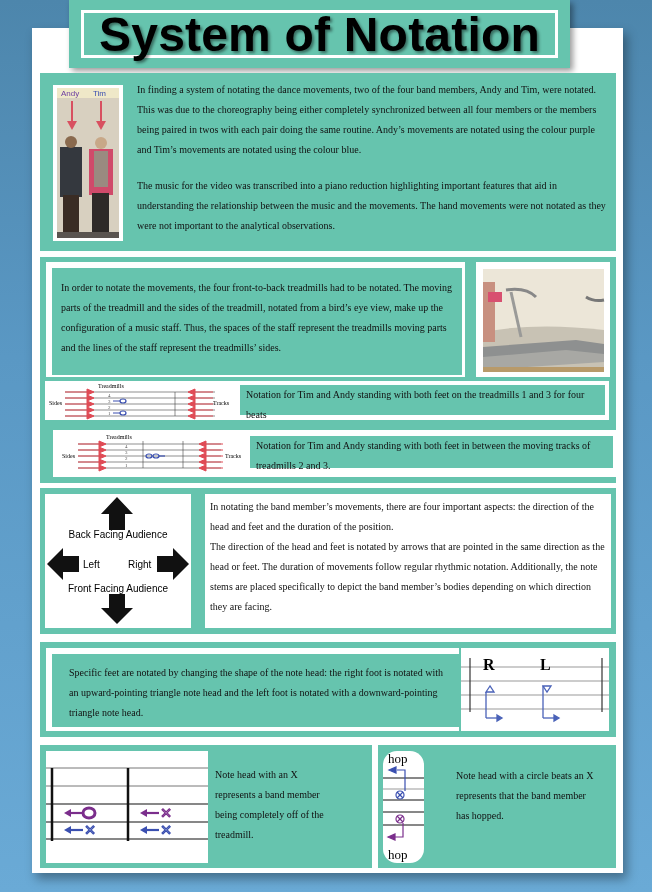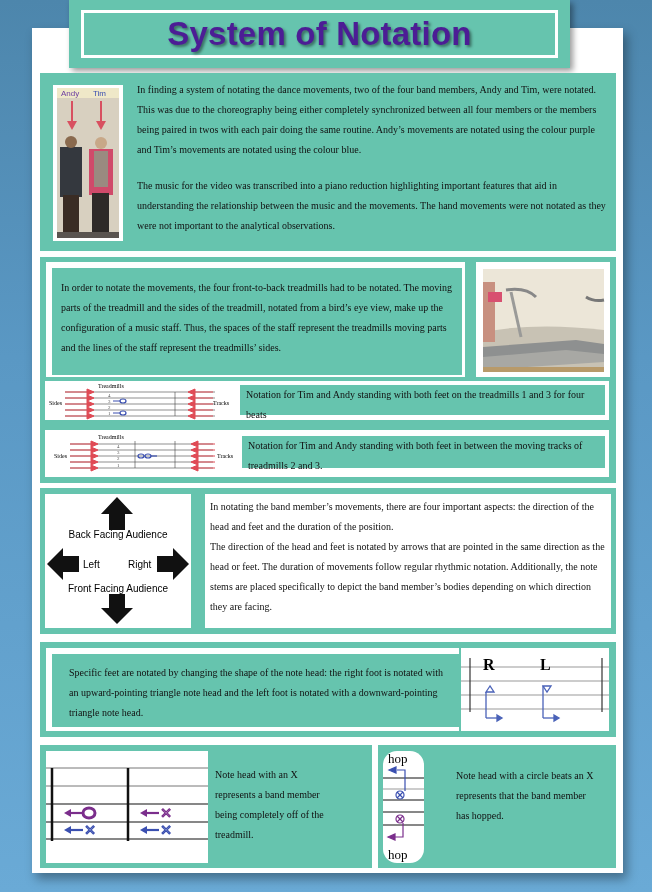--- a/index.html
+++ b/index.html
@@ -5,22 +5,22 @@
   html,body{margin:0;padding:0;}
   body{width:652px;height:892px;position:relative;overflow:hidden;
     background:linear-gradient(180deg,#4d86ac 0%,#5a98c4 40%,#6aaad6 100%);
     font-family:"Liberation Serif",serif;color:#111;}
   .sheet{position:absolute;left:32px;top:28px;width:591px;height:845px;background:#fff;
     box-shadow:4px 6px 10px rgba(0,0,0,.35);}
   .title-box{position:absolute;left:69px;top:0;width:501px;height:68px;background:#66c4ae;
     box-shadow:3px 3px 6px rgba(0,0,0,.4);}
   .title-inner{position:absolute;left:12px;top:10px;right:12px;bottom:10px;border:3px solid #fff;
     display:flex;align-items:center;justify-content:center;}
-  .title-inner h1{margin:0;font-family:"Liberation Sans",sans-serif;font-weight:bold;font-size:33px;
-    color:#4c1d95;text-shadow:2px 2px 3px rgba(0,0,0,.45);letter-spacing:0.2px;}
+  .title-inner h1{margin:0;font-family:"Liberation Sans",sans-serif;font-weight:bold;font-size:48px;
+    color:#000000;text-shadow:2px 2px 3px rgba(0,0,0,.45);letter-spacing:0.2px;}
   .teal{background:#66c4ae;}
   .sec{position:absolute;}
   .txt{font-size:10px;line-height:20px;}
   .white{background:#fff;}
   .photo{position:absolute;}
   svg{display:block;}
 </style>
 </head>
 <body>
 
@@ -131,21 +131,21 @@
           <ellipse cx="78" cy="20" rx="3" ry="2" fill="none" stroke="#3a4fb0" stroke-width="1.2"></ellipse>
         </g>
       <g>
           <line x1="68" y1="32" x2="75" y2="32" stroke="#3a4fb0"></line>
           <ellipse cx="78" cy="32" rx="3" ry="2" fill="none" stroke="#3a4fb0" stroke-width="1.2"></ellipse>
         </g>
     </svg>
     <div class="teal txt" style="position:absolute;left:195px;top:4px;width:353px;height:30px;padding:0 6px;">Notation for Tim and Andy standing with both feet on the treadmills 1 and 3 for four beats</div>
   </div>
 
-  <div class="white" style="position:absolute;left:5px;top:173px;width:564px;height:47px;">
+  <div class="white" style="position:absolute;left:13px;top:173px;width:564px;height:47px;">
     <svg width="193" height="47" viewBox="0 0 193 47" style="position:absolute;left:0;top:0;">
       <text x="53" y="9" font-size="6">Treadmills</text>
       <text x="9" y="28" font-size="6">Sides</text>
       <text x="172" y="28" font-size="6">Tracks</text>
       <g stroke="#444" stroke-width="0.6">
         <line x1="25" y1="14" x2="168" y2="14"></line>
           <line x1="25" y1="20" x2="168" y2="20"></line>
         <line x1="25" y1="26" x2="168" y2="26"></line>
           <line x1="25" y1="32" x2="168" y2="32"></line>
           <line x1="25" y1="38" x2="168" y2="38"></line>

